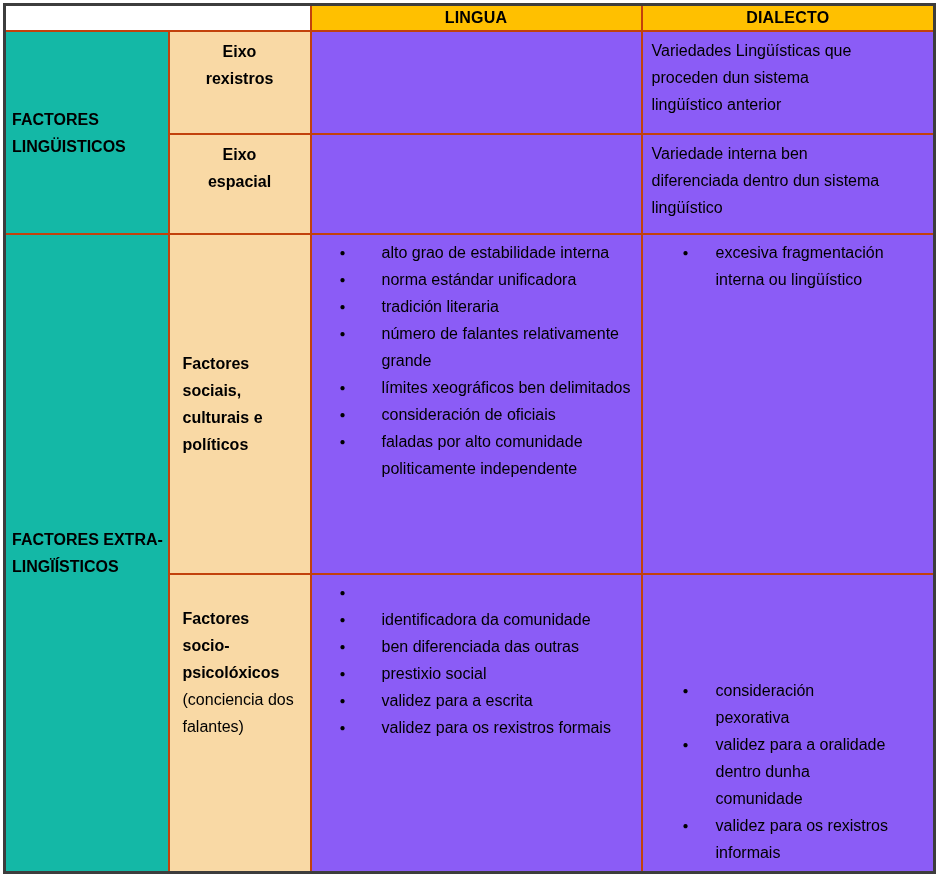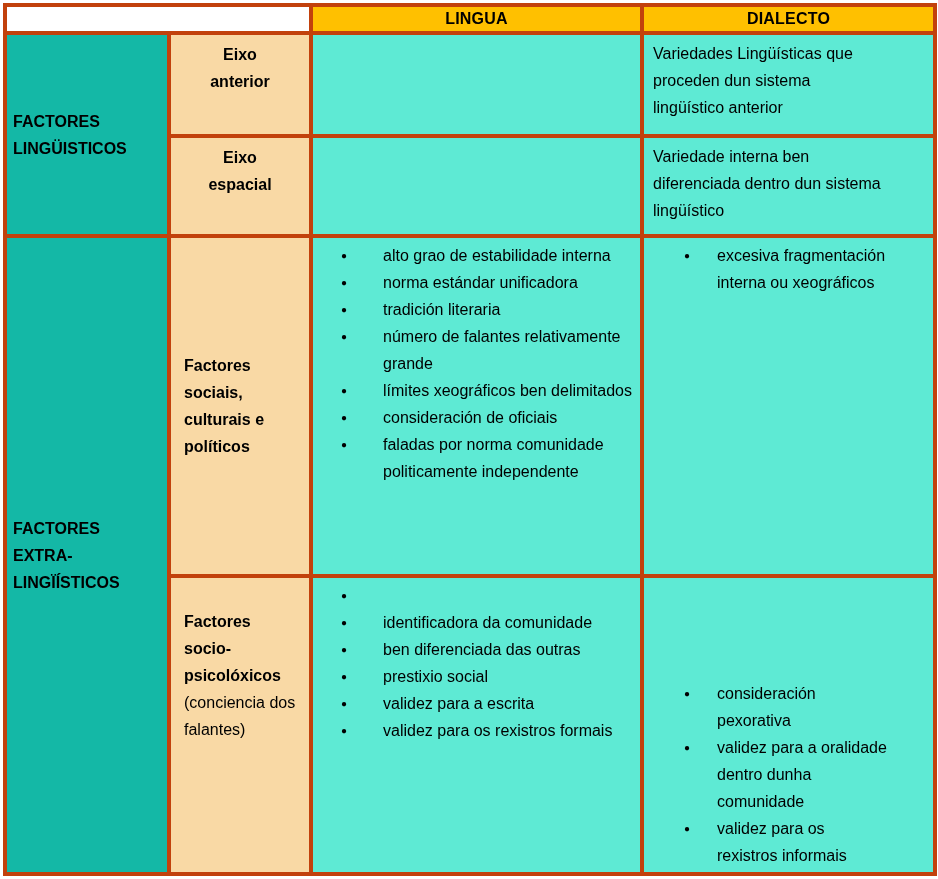--- a/index.html
+++ b/index.html
@@ -9,21 +9,21 @@
     width: 938px;
   }
   .wrap { padding: 3px 0 0 3px; }
   table.cmp {
     border-collapse: collapse;
     table-layout: fixed;
     width: 930px;
     border: 3px solid #3d3d3d;
   }
   td, th {
-    border: 4px solid #c2410c;
+    border: 2px solid #c2410c;
     padding: 0;
     vertical-align: top;
     overflow: hidden;
   }
   th.colhead {
     background: #FFC000;
     font-size: 16px;
     font-weight: bold;
     text-align: center;
     vertical-align: middle;
@@ -49,21 +49,21 @@
   }
   td.sub-left .slabel {
     font-weight: bold;
     width: 112px;
     padding-left: 13px;
     line-height: 27px;
   }
   td.sub-mid { vertical-align: middle; }
   td.sub-top .slabel { padding-top: 30px; }
   .slabel .note { font-weight: normal; display: block; }
-  td.desc { background: #5eead4; }
+  td.desc { background: #8b5cf6; }
   .dtext {
     font-size: 16px;
     line-height: 27px;
     padding: 5px 50px 4px 9px;
   }
   ul.blist {
     list-style: none;
     margin: 0;
     padding: 4px 0 0 0;
     font-size: 16px;
@@ -96,21 +96,21 @@
       <td class="blank-head" colspan="2"></td>
       <th class="colhead">LINGUA</th>
       <th class="colhead">DIALECTO</th>
     </tr>
 
     <tr style="height:103px">
       <td class="group" rowspan="2">
         <div class="glabel">FACTORES LINGÜISTICOS</div>
       </td>
       <td class="sub sub-center">
-        <div class="slabel">Eixo anterior</div>
+        <div class="slabel">Eixo rexistros</div>
       </td>
       <td class="desc">
         <div class="dtext"></div>
       </td>
       <td class="desc">
         <div class="dtext">Variedades Lingüísticas que proceden dun sistema lingüístico anterior</div>
       </td>
     </tr>
 
     <tr style="height:100px">
@@ -153,29 +153,29 @@
           <li>
                 <span class="dot">●</span>
                 <span class="li-text">límites xeográficos ben delimitados</span>
               </li>
           <li>
                 <span class="dot">●</span>
                 <span class="li-text">consideración de oficiais</span>
               </li>
           <li>
                 <span class="dot">●</span>
-                <span class="li-text">faladas por norma comunidade politicamente independente</span>
+                <span class="li-text">faladas por alto comunidade politicamente independente</span>
               </li>
         </ul>
       </td>
       <td class="desc">
         <ul class="blist dialecto-list">
           <li>
                 <span class="dot">●</span>
-                <span class="li-text">excesiva fragmentación interna ou xeográficos</span>
+                <span class="li-text">excesiva fragmentación interna ou lingüístico</span>
               </li>
         </ul>
       </td>
     </tr>
 
     <tr style="height:298px">
       <td class="sub sub-left sub-top">
         <div class="slabel">
           <span>Factores socio-psicolóxicos</span>
           <span class="note">(conciencia dos falantes)</span>

